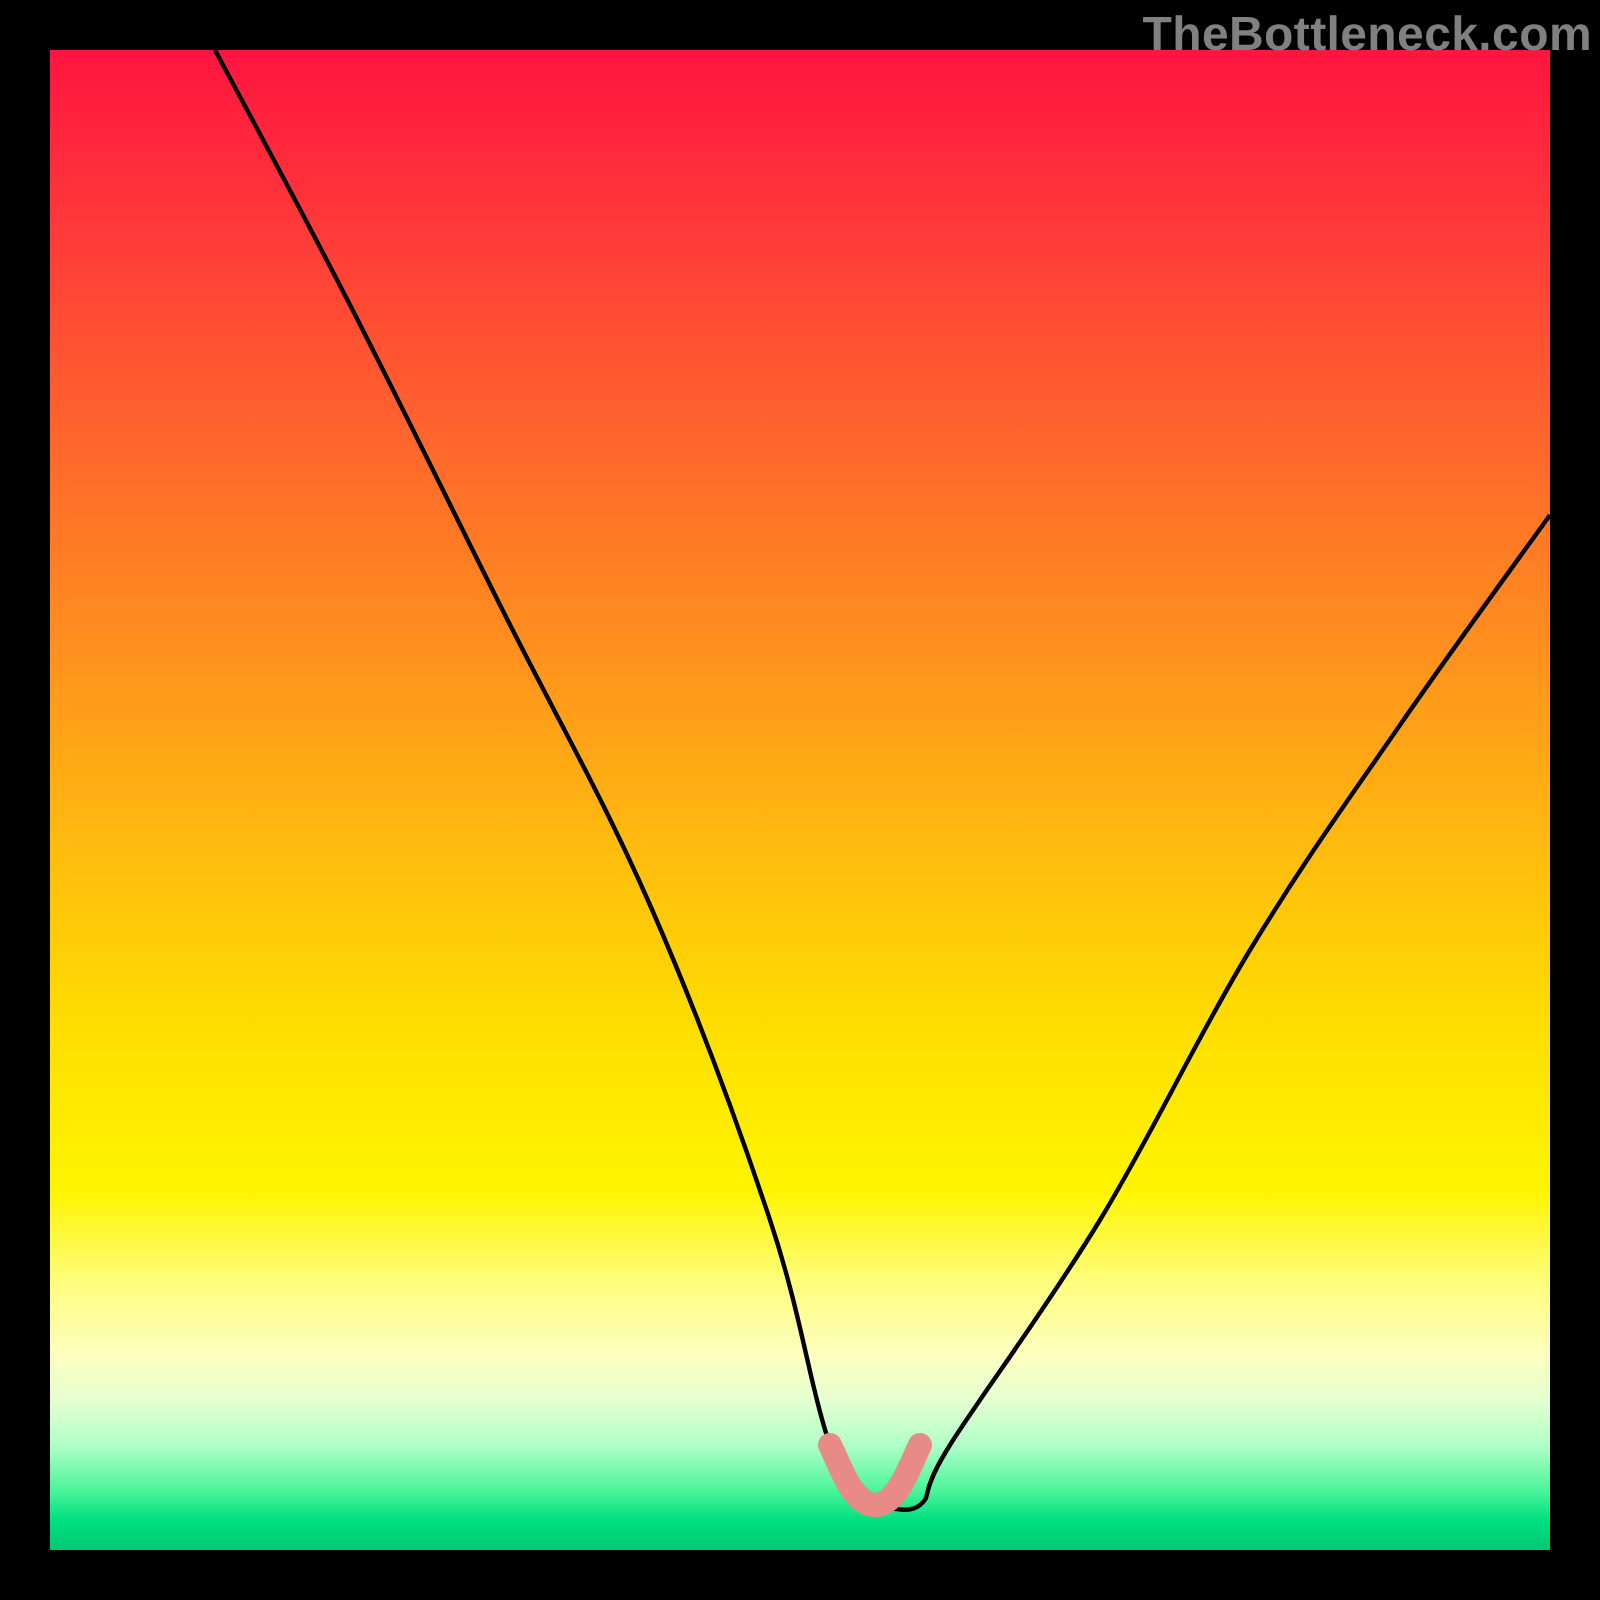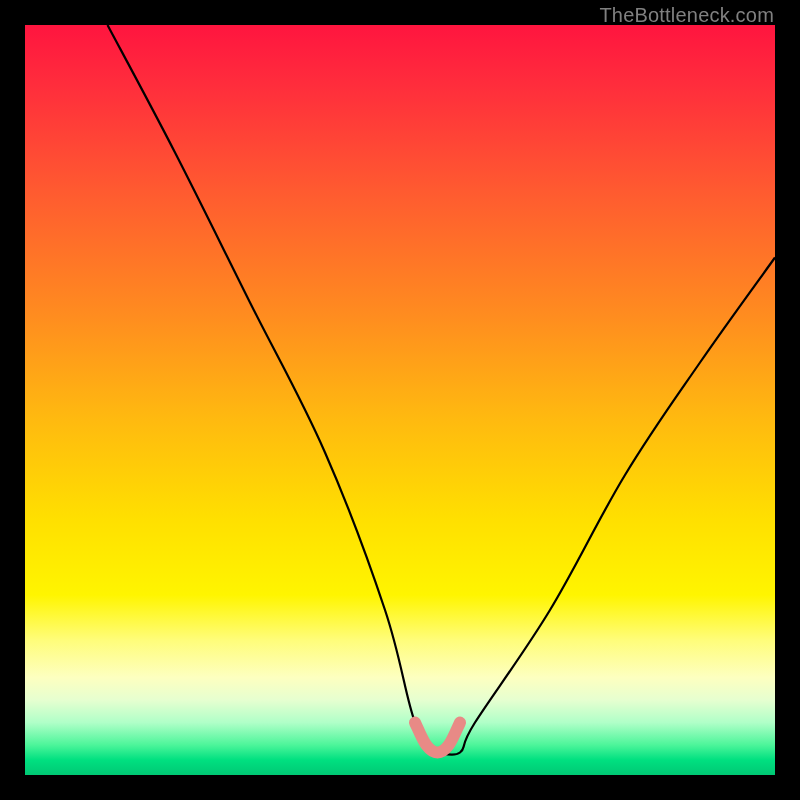--- a/index.html
+++ b/index.html
@@ -7,24 +7,24 @@
     padding: 0;
     width: 800px;
     height: 800px;
     background: #000;
     font-family: Arial, Helvetica, sans-serif;
     overflow: hidden;
   }
   .watermark {
     position: absolute;
     top: 4px;
-    right: 26px;
+    right: 4px;
     color: #808080;
-    font-size: 20px;
-    font-weight: 400;
+    font-size: 24px;
+    font-weight: 700;
     letter-spacing: 0.2px;
     z-index: 10;
   }
   .plot-area {
     position: absolute;
     left: 25px;
     top: 25px;
     width: 750px;
     height: 750px;
   }

